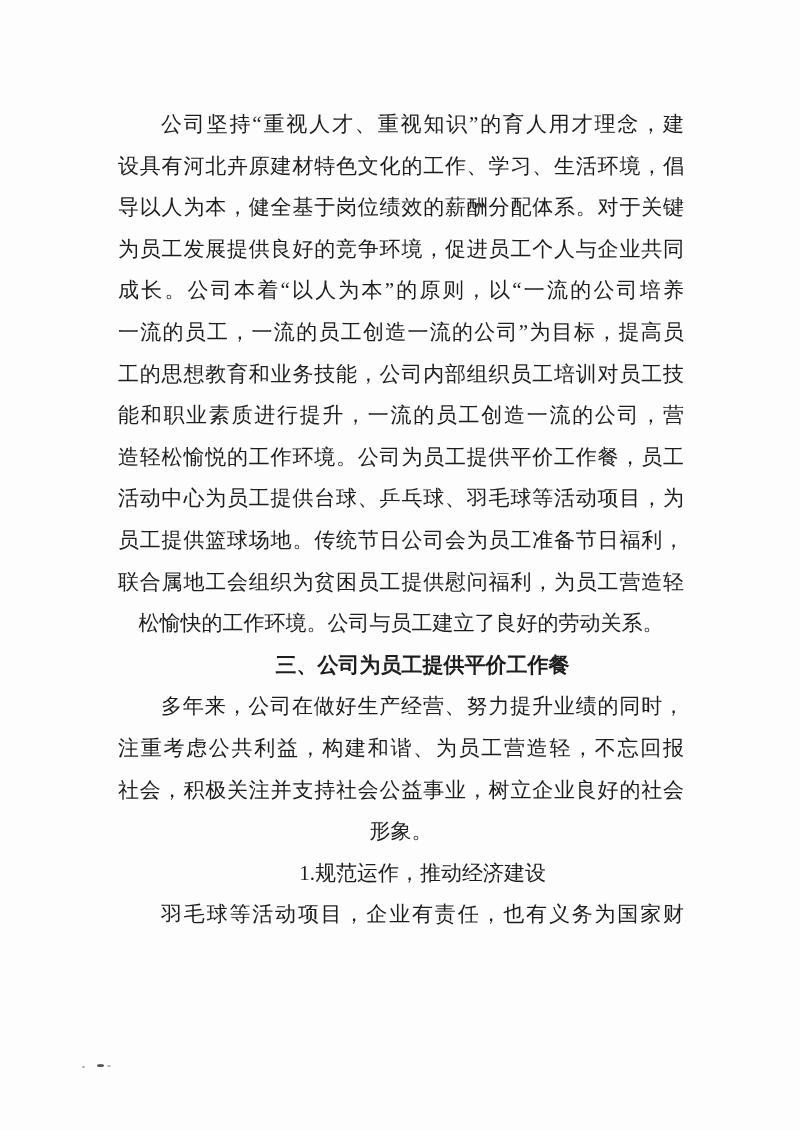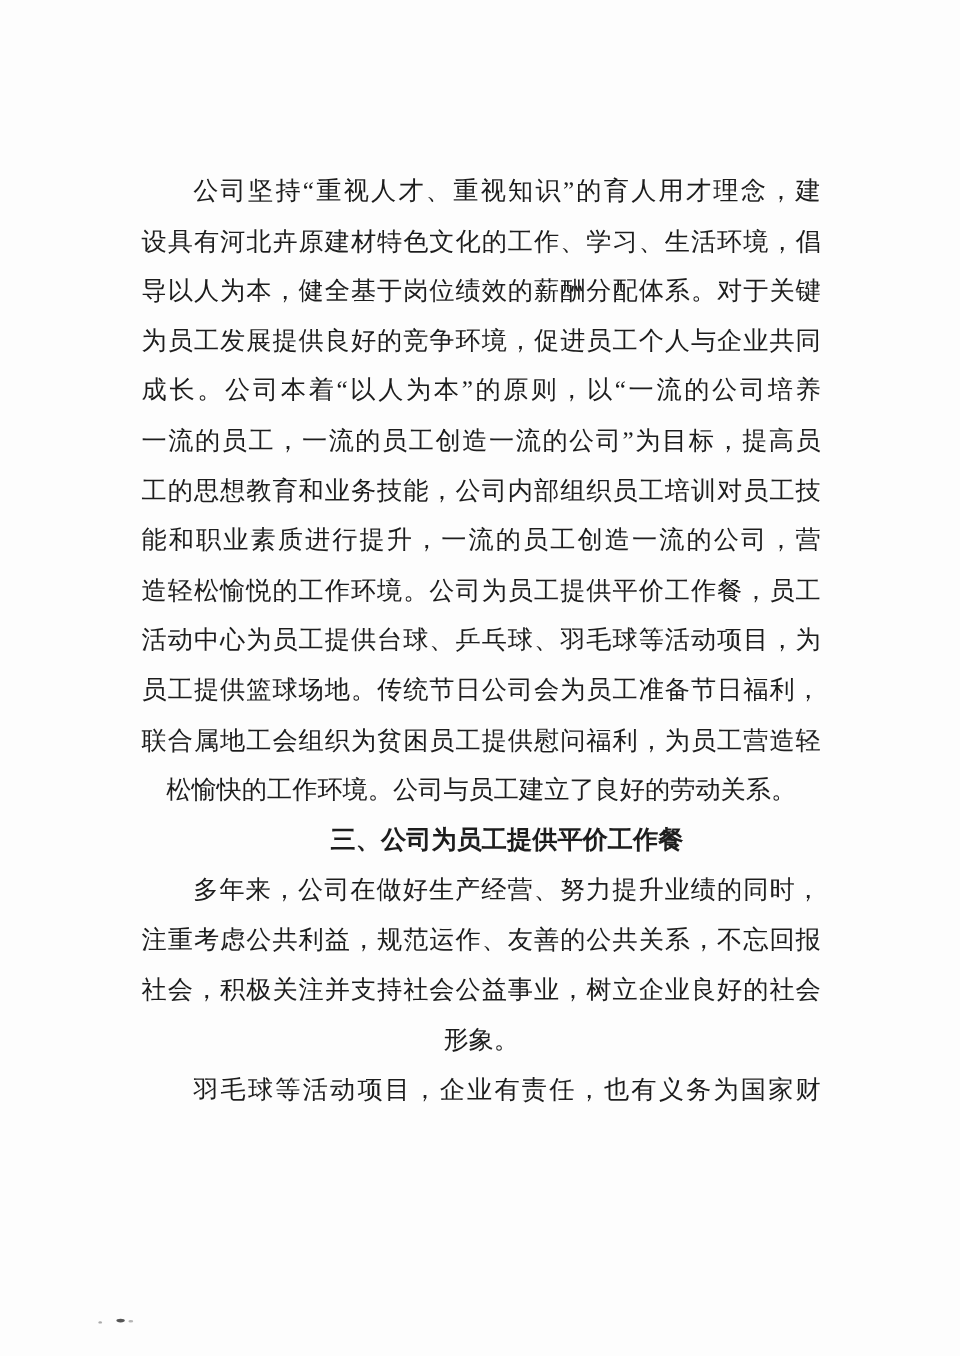--- a/index.html
+++ b/index.html
@@ -11,21 +11,20 @@
     height: 1130px;
     position: relative;
     overflow: hidden;
     font-family: "Liberation Serif", "DejaVu Serif", serif;
   }
   .page {
     position: absolute;
     left: 0; top: 0;
     width: 800px;
     height: 840px;
-    margin-top: 35px;
   }
   .text-block {
     position: absolute;
     left: 118px;
     top: 104px;
     width: 566px;
   }
   .line {
     height: 41.6px;
     line-height: 41.6px;
@@ -67,23 +66,24 @@
       <div class="line fill">一流的员工，一流的员工创造一流的公司”为目标，提高员</div>
       <div class="line fill">工的思想教育和业务技能，公司内部组织员工培训对员工技</div>
       <div class="line fill">能和职业素质进行提升，一流的员工创造一流的公司，营</div>
       <div class="line fill">造轻松愉悦的工作环境。公司为员工提供平价工作餐，员工</div>
       <div class="line fill">活动中心为员工提供台球、乒乓球、羽毛球等活动项目，为</div>
       <div class="line fill">员工提供篮球场地。传统节日公司会为员工准备节日福利，</div>
       <div class="line fill">联合属地工会组织为贫困员工提供慰问福利，为员工营造轻</div>
       <div class="line">松愉快的工作环境。公司与员工建立了良好的劳动关系。</div>
       <div class="line indent bold">三、公司为员工提供平价工作餐</div>
       <div class="line fill indent">多年来，公司在做好生产经营、努力提升业绩的同时，</div>
-      <div class="line fill">注重考虑公共利益，规范运作、友善的公共关系，不忘回报</div>
+      <div class="line fill">注重考虑公共利益，构建和谐、为员工营造轻，不忘回报</div>
       <div class="line fill">社会，积极关注并支持社会公益事业，树立企业良好的社会</div>
       <div class="line">形象。</div>
+      <div class="line indent">1.规范运作，推动经济建设</div>
       <div class="line fill indent">羽毛球等活动项目，企业有责任，也有义务为国家财</div>
     </div>
   <div id="artifact-layer">
       <div class="artifact" style="left: 82px; top: 1066px; width: 3px; height: 2px; background: rgb(170, 170, 170);"></div>
       <div class="artifact" style="left: 97px; top: 1064px; width: 7px; height: 3px; background: rgb(85, 85, 85);"></div>
       <div class="artifact" style="left: 107px; top: 1065px; width: 4px; height: 2px; background: rgb(181, 181, 181);"></div>
     </div>
 </div>
 
 </body></html>

